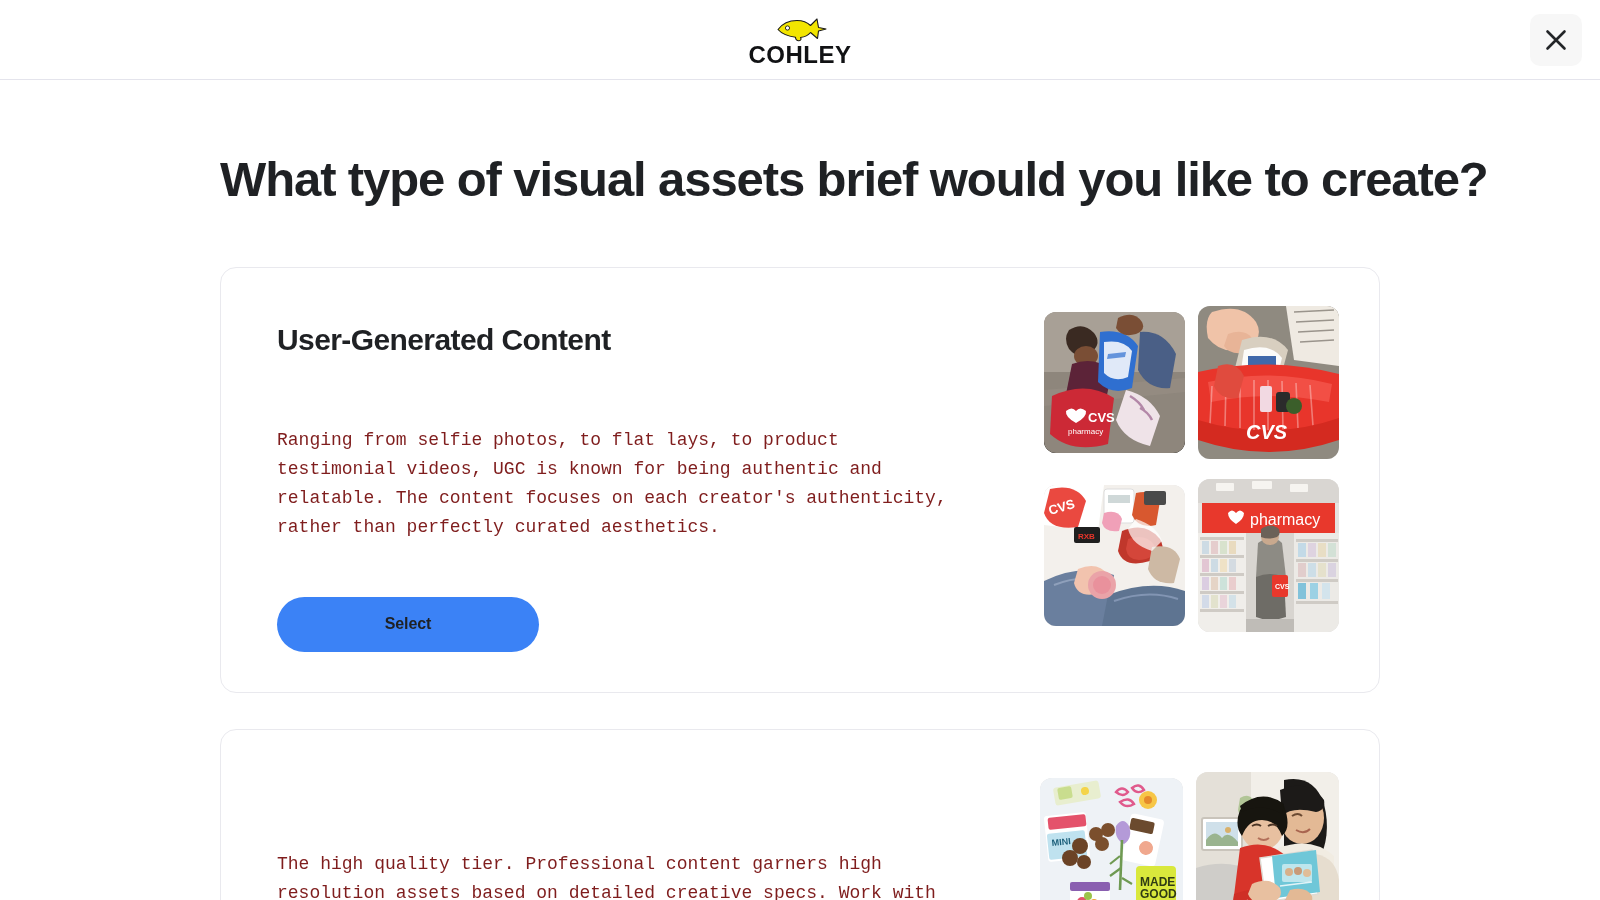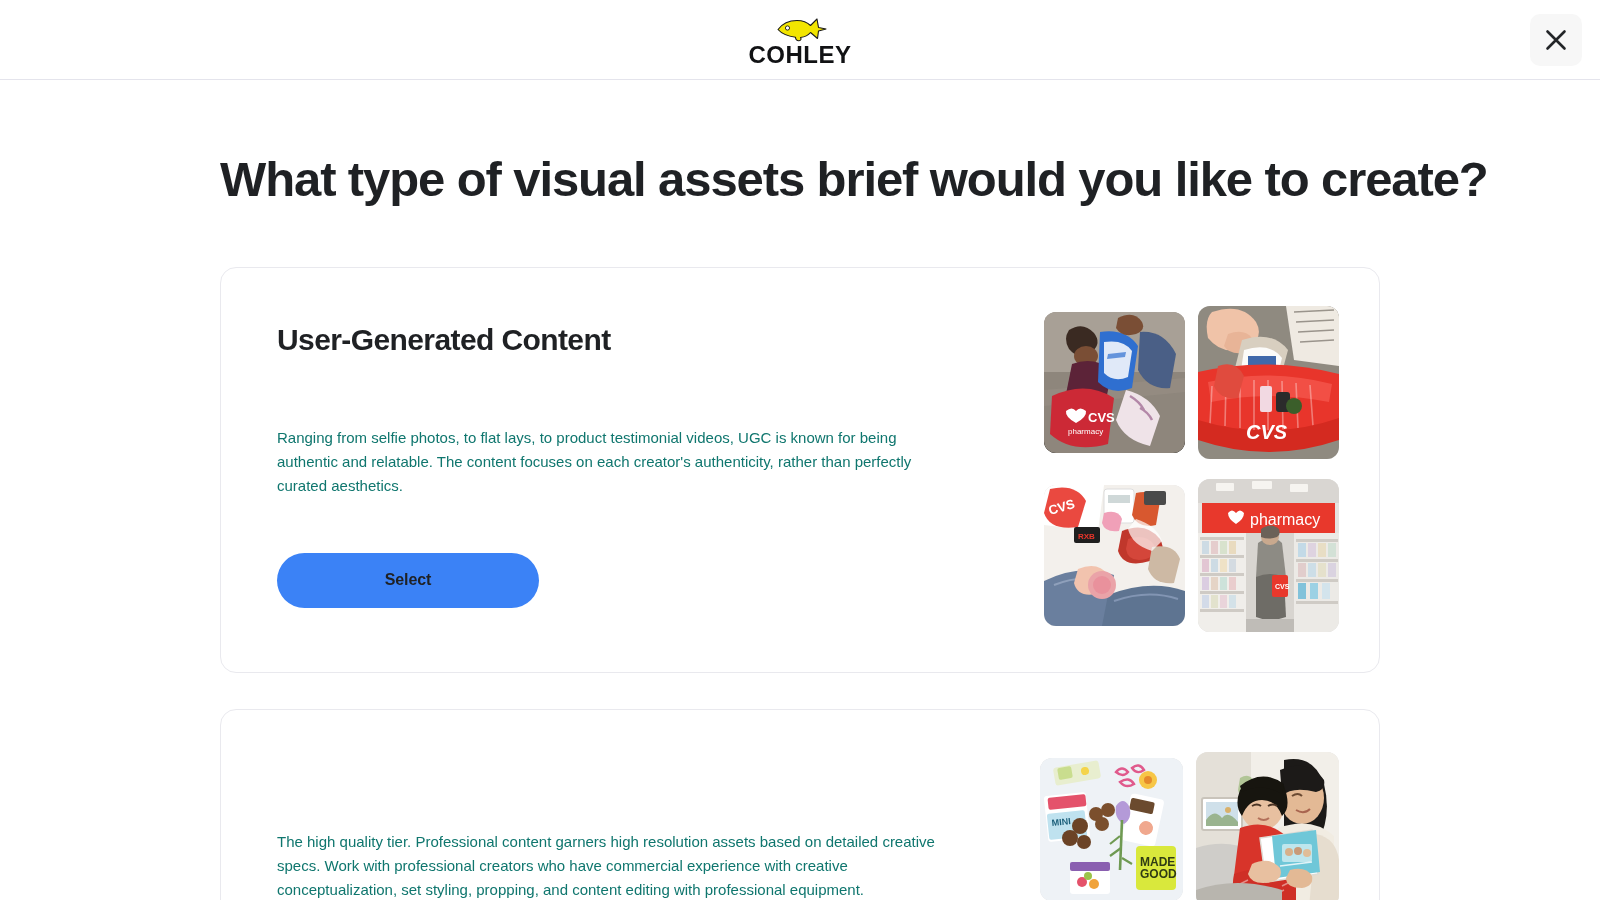--- a/index.html
+++ b/index.html
@@ -120,24 +120,24 @@
   .card-title {
     font-family: "Liberation Sans", sans-serif;
     font-size: 30px;
     font-weight: 700;
     letter-spacing: -0.6px;
     color: #1f2124;
     line-height: 1.2;
   }
 
   .card-desc {
-    font-family: Liberation Sans, sans-serif;
-    font-size: 15px;
+    font-family: Liberation Mono, monospace;
+    font-size: 18px;
     line-height: 1.62;
-    color: #0f766e;
+    color: #7f1d1d;
     max-width: 672px;
     margin-top: 68px;
   }
 
   .select-button {
     margin-top: 54px;
     width: 262px;
     height: 55px;
     border: none;
     border-radius: 999px;

